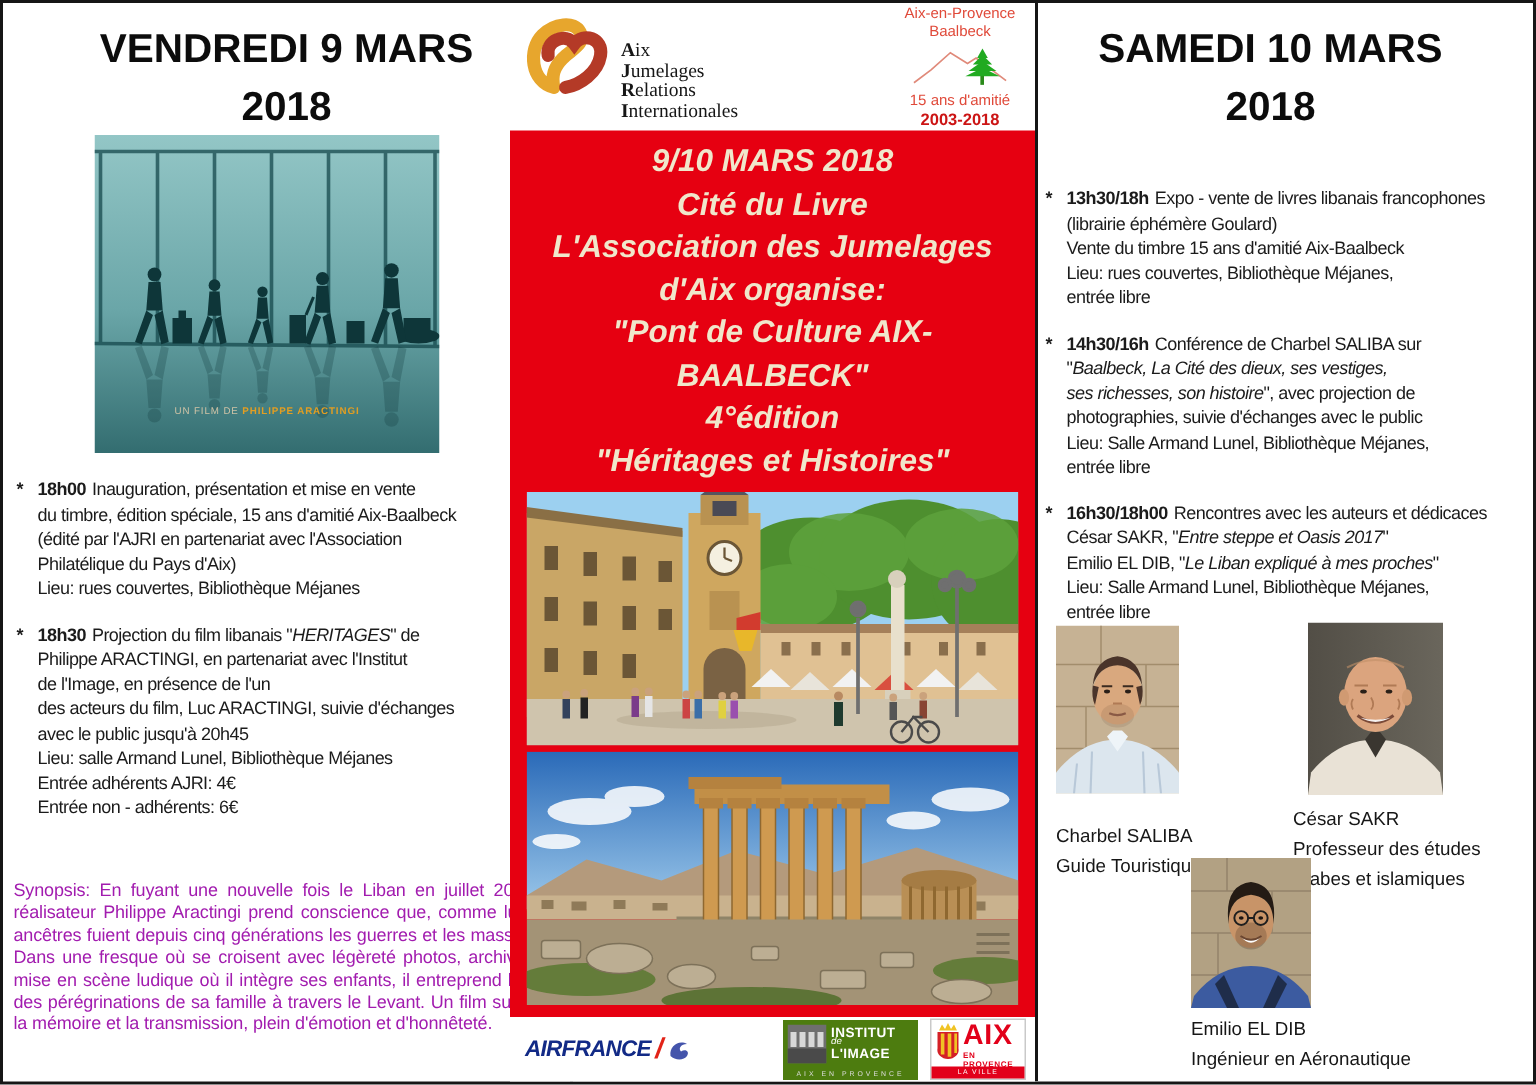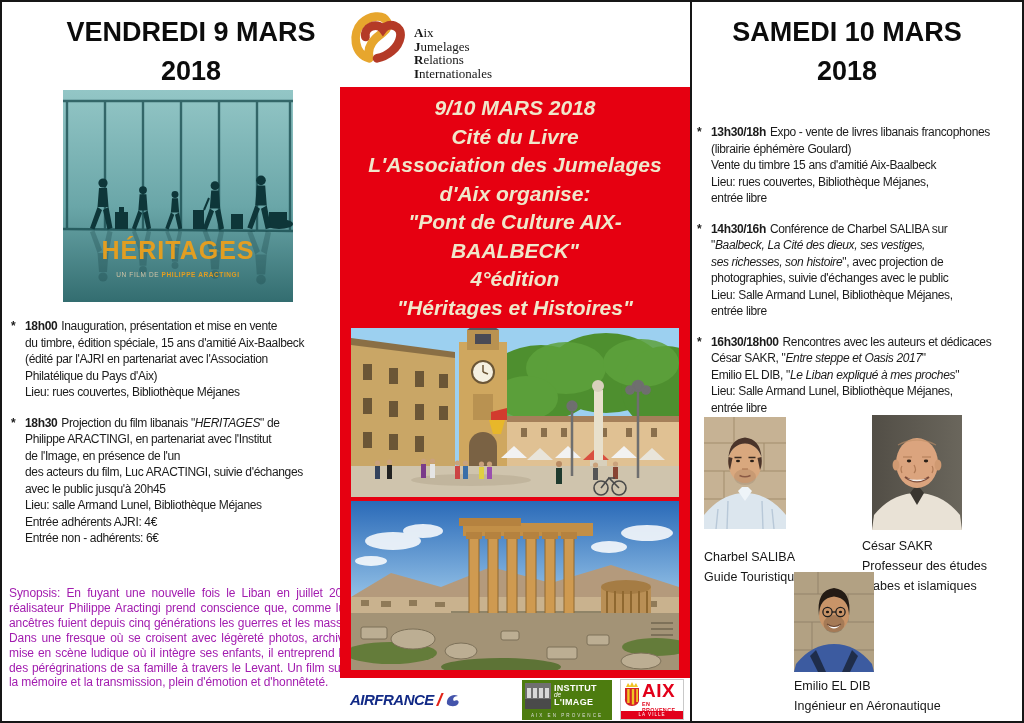--- a/index.html
+++ b/index.html
@@ -134,21 +134,20 @@
         <use href="#walker" transform="translate(198,84) scale(1.05)"></use>
 
         <g opacity="0.25">
           <use href="#walker" transform="translate(40,193) scale(1,-1)"></use>
           <use href="#walker" transform="translate(80,185) scale(0.85,-0.85)"></use>
           <use href="#walker" transform="translate(112,180) scale(0.75,-0.75)"></use>
           <use href="#walker" transform="translate(152,190) scale(0.95,-0.95)"></use>
           <use href="#walker" transform="translate(198,196) scale(1.05,-1.05)"></use>
         </g>
       </svg>
-      <div class="poster-title">HÉRITAGES</div>
       <div class="poster-credit"><span>UN FILM DE </span><b>PHILIPPE ARACTINGI</b></div>
     </div>
 
     <ul class="events events-left">
       <li>
         <span class="bullet">*</span>
         <span class="time">18h00</span><span class="seg">Inauguration, présentation et mise en vente
 du timbre, édition spéciale, 15 ans d'amitié Aix-Baalbeck
 (édité par l'AJRI en partenariat avec l'Association
 Philatélique du Pays d'Aix)
@@ -174,20 +173,34 @@
     <div class="mid-header">
       <svg class="ajri-mark" width="64" height="58" viewBox="0 0 66 58">
         <path d="M22,52 C6,48 4,26 14,16 C22,8 36,6 40,14 C44,22 34,26 28,32 C22,38 20,44 22,52" fill="none" stroke="#e7a62d" stroke-width="9" stroke-linecap="round"></path>
         <path d="M18,30 C16,20 30,14 36,22 C42,14 56,18 54,30 C52,42 40,50 30,52" fill="none" stroke="#b43a27" stroke-width="9" stroke-linecap="round"></path>
       </svg>
       <div class="ajri-text">
         <div>Aix</div>
         <div>Jumelages</div>
         <div>Relations</div>
         <div>Internationales</div>
+      </div>
+      <div class="badge">
+        <div>Aix-en-Provence</div>
+        <div>Baalbeck</div>
+        <svg width="90" height="30" viewBox="0 0 90 42">
+          <polyline points="2,38 18,26 36,10 52,20 60,15 88,36" fill="none" stroke="#e08a7a" stroke-width="1.6"></polyline>
+          <rect x="64" y="28" width="3.4" height="12" fill="#2a8a1a"></rect>
+          <polygon points="50,32 82,32 66,24" fill="#21aa21"></polygon>
+          <polygon points="53,27 79,27 66,18" fill="#21aa21"></polygon>
+          <polygon points="57,21 75,21 66,12" fill="#21aa21"></polygon>
+          <polygon points="61,15 71,15 66,6" fill="#21aa21"></polygon>
+        </svg>
+        <div>15 ans d'amitié</div>
+        <div class="b-bold">2003-2018</div>
       </div>
     </div>
 
     <div class="red-box">
       <div class="red-title">9/10 MARS 2018
 Cité du Livre
 L'Association des Jumelages
 d'Aix organise:
 "Pont de Culture AIX-
 BAALBECK"

